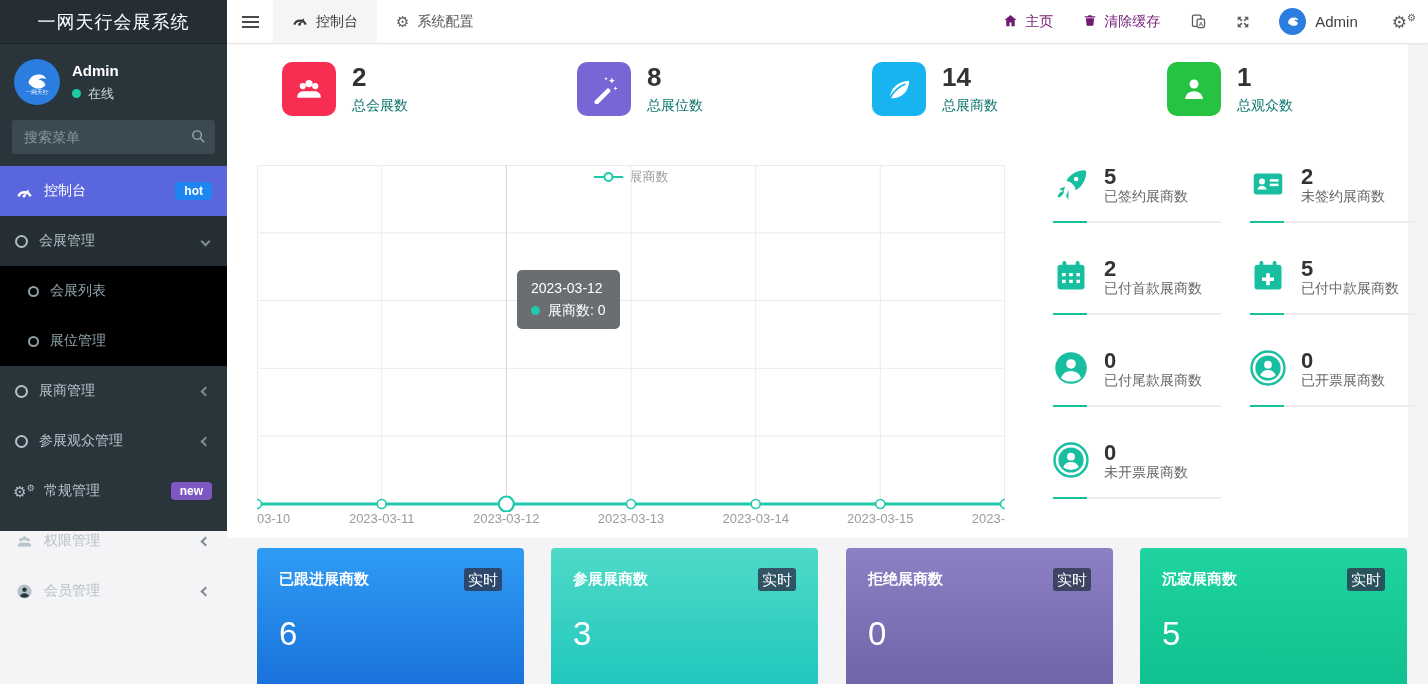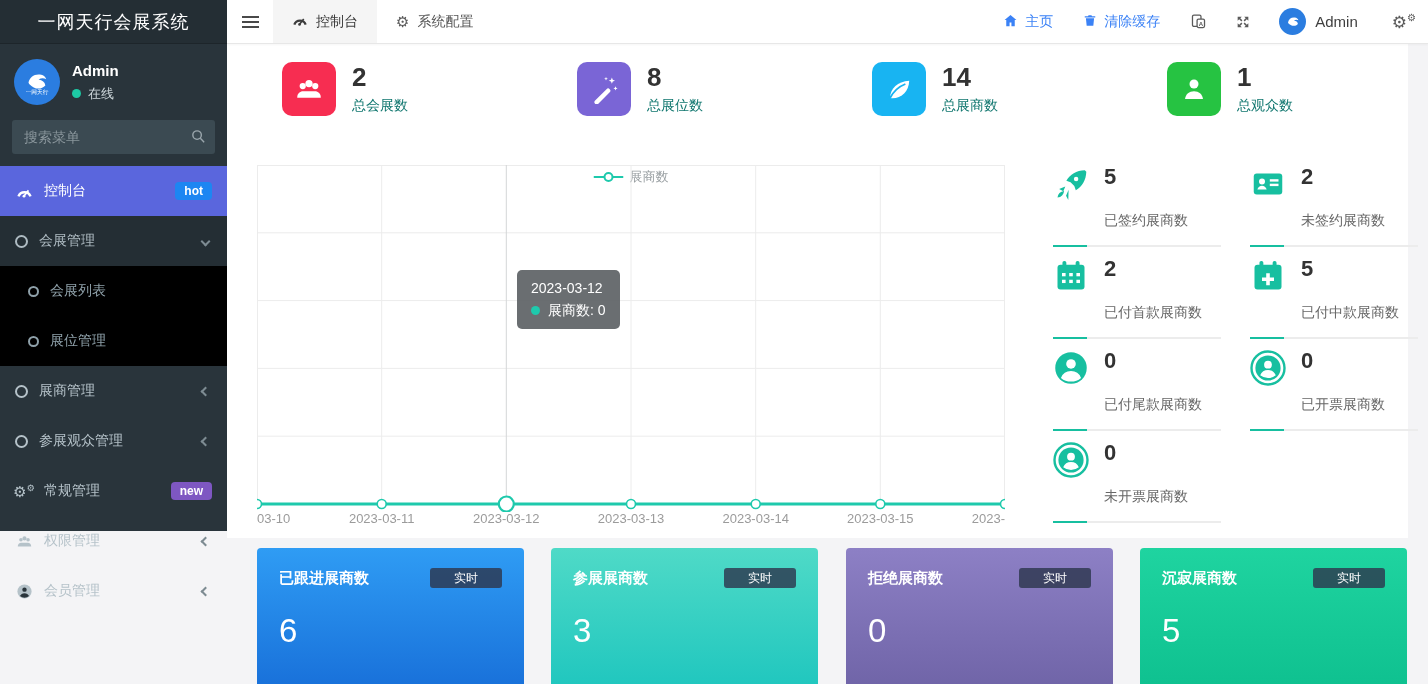--- a/index.html
+++ b/index.html
@@ -42,21 +42,21 @@
   
   .topnav { position:absolute; left:227px; top:0; width:1201px; height:44px; background:#fff;
     border-bottom:1px solid #e7e7e7; box-shadow:0 1px 2px rgba(0,0,0,.04); display:flex; align-items:center; z-index:9; }
   .burger { width:46px; height:100%; display:flex; align-items:center; justify-content:center;
     border:none; background:none; cursor:pointer; color:#444; }
   .burger div { width:17px; } .burger div span { display:block; height:2px; background:#494949; margin:3px 0; }
   .ntab { height:100%; display:flex; align-items:center; gap:8px; padding:0 19px;
     font-size:14px; color:#555; cursor:pointer; border:none; background:none; font-family:inherit; }
   .ntab.active { background:#f5f5f5; color:#3c3c3c; }
   .spacer { flex:1; }
-  .nlink { display:flex; align-items:center; gap:7px; font-size:14px; color:#3b82f6;
+  .nlink { display:flex; align-items:center; gap:7px; font-size:14px; color:#701a75;
     margin-right:30px; cursor:pointer; border:none; background:none; font-family:inherit; }
   .nicon { color:#5a5a5a; border:none; background:none; cursor:pointer; margin-right:28px; display:flex; }
   .nuser { display:flex; align-items:center; gap:9px; margin-right:34px; cursor:pointer; border:none; background:none; font-family:inherit; }
   .nuser .avatar2 { width:27px; height:27px; border-radius:50%; background:#2b7de0; display:flex; align-items:center; justify-content:center; }
   .nuser .avatar2 svg { width:20px; height:20px; }
   .nuser span { font-size:15px; color:#3f3f3f; }
   .gear-glyph { font-size:17px; color:#5a5a5a; line-height:1; }
 
   
   .main { position:absolute; left:227px; top:44px; width:1201px; height:640px; }
@@ -78,33 +78,33 @@
   .tooltip { position:absolute; left:260px; top:110px; background:rgba(97,101,104,.94); border-radius:5px;
     color:#fff; font-size:14px; padding:8px 14px; line-height:1.55; z-index:3; }
   .tooltip .trow { display:flex; align-items:center; gap:8px; }
   .tdot { width:9px; height:9px; border-radius:50%; background:#1ec9ac; }
 
   
   .rcell { position:absolute; width:180px; }
   .rrow { display:flex; gap:15px; }
   .rcell svg { width:36px; height:36px; flex:none; color:#17bfa0; }
   .rnum { font-size:22px; font-weight:bold; color:#333; line-height:1; }
-  .rlab { font-size:14px; color:#666; margin-top:24px; white-space:nowrap; }
+  .rlab { font-size:14px; color:#666; margin-top:0; white-space:nowrap; }
   .rline { margin-top:15px; width:168px; height:2px;
     background:linear-gradient(to right,#17bfa0 0 34px,#ececec 34px); }
 
   
   .bcard { position:absolute; top:504px; width:267px; height:180px; border-radius:4px; padding:20px 22px; color:#fff; }
   .bc0 { background:linear-gradient(180deg,#2f9cf4,#1264d2); }
   .bc1 { background:linear-gradient(180deg,#4fdac7,#12c1bc); }
   .bc2 { background:linear-gradient(180deg,#8d80c5,#675c9f); }
   .bc3 { background:linear-gradient(180deg,#1fd4a0,#0abb8b); }
   .bhead { display:flex; justify-content:space-between; align-items:center; }
   .btitle { font-size:15px; font-weight:bold; }
-  .bbadge { background:rgba(45,55,78,.82); font-size:12px; padding:4px 24px; border-radius:3px; line-height:1; }
+  .bbadge { background:rgba(45,55,78,.82); font-size:15px; padding:4px 4px; border-radius:3px; line-height:1; }
   .bval { font-size:33px; margin-top:24px; font-weight:normal; }
 </style>
 </head>
 <body>
 
 <div class="stage">
 
   <aside class="sidebar">
     <div class="logo">一网天行会展系统</div>
 

